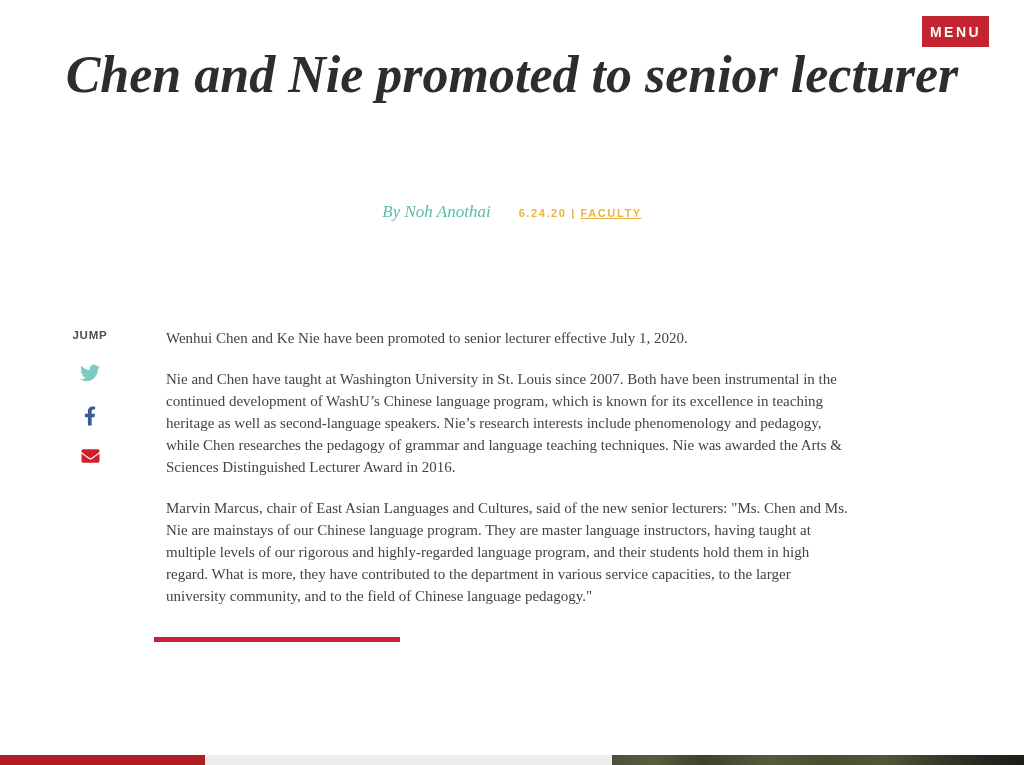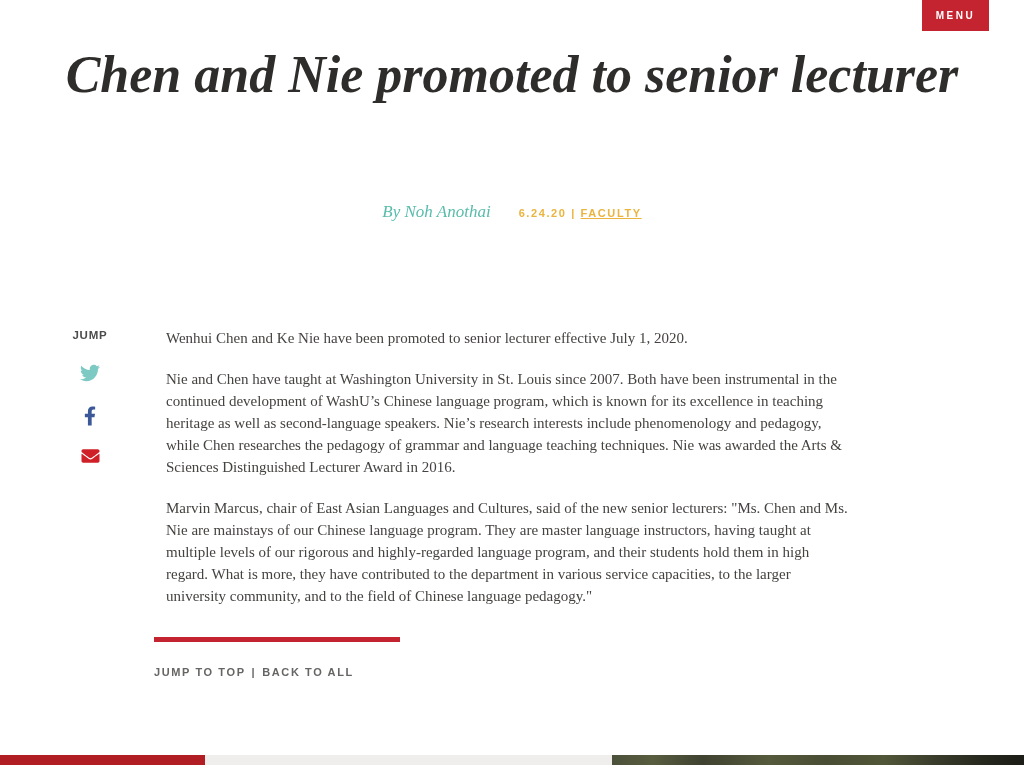--- a/index.html
+++ b/index.html
@@ -15,23 +15,23 @@
     --label-gray:#4c4c4c;
     --link-gray:#666564;
     --strip-gray:#efeeec;
   }
   html,body{margin:0;padding:0;}
   body{
     width:1024px;height:765px;position:relative;background:#ffffff;
     font-family:"Liberation Serif", serif;overflow:hidden;
   }
   .menu-btn{
-    position:absolute;top:0;right:35px;width:67px;height:31px;
+    position:absolute;top:16px;right:35px;width:67px;height:31px;
     background:var(--red);color:#ffffff;border:none;cursor:pointer;
-    font-family:"Liberation Sans",sans-serif;font-size:10px;font-weight:bold;
+    font-family:"Liberation Sans",sans-serif;font-size:14px;font-weight:bold;
     letter-spacing:2.5px;display:flex;align-items:center;justify-content:center;
   }
   .title{
     position:absolute;top:44px;left:0;width:100%;margin:0;
     text-align:center;font-size:52px;line-height:62px;font-weight:700;
     color:var(--title-text);font-family:"Liberation Serif",serif;font-style:italic;
   }
   .byline{
     position:absolute;top:202px;left:0;width:100%;
     display:flex;justify-content:center;align-items:baseline;gap:28px;
@@ -122,22 +122,19 @@
   </span>
 </div>
 
 <div class="article">
   <p>Wenhui Chen and Ke Nie have been promoted to senior lecturer effective July 1, 2020.</p>
   <p>Nie and Chen have taught at Washington University in St. Louis since 2007. Both have been instrumental in the continued development of WashU’s Chinese language program, which is known for its excellence in teaching heritage as well as second-language speakers. Nie’s research interests include phenomenology and pedagogy, while Chen researches the pedagogy of grammar and language teaching techniques. Nie was awarded the Arts &amp; Sciences Distinguished Lecturer Award in 2016.</p>
   <p>Marvin Marcus, chair of East Asian Languages and Cultures, said of the new senior lecturers: "Ms. Chen and Ms. Nie are mainstays of our Chinese language program. They are master language instructors, having taught at multiple levels of our rigorous and highly-regarded language program, and their students hold them in high regard. What is more, they have contributed to the department in various service capacities, to the larger university community, and to the field of Chinese language pedagogy."</p>
 
   <div class="divider"></div>
 
-  <div class="footer-links">
-    <a>JUMP TO TOP</a><span class="sep">|</span><a>BACK TO ALL</a>
-  </div>
 </div>
 
 <div class="bottom-strip">
   <div class="strip-red"></div>
   <div class="strip-gray"></div>
   <div class="strip-photo"></div>
 </div>
 
 </body></html>

